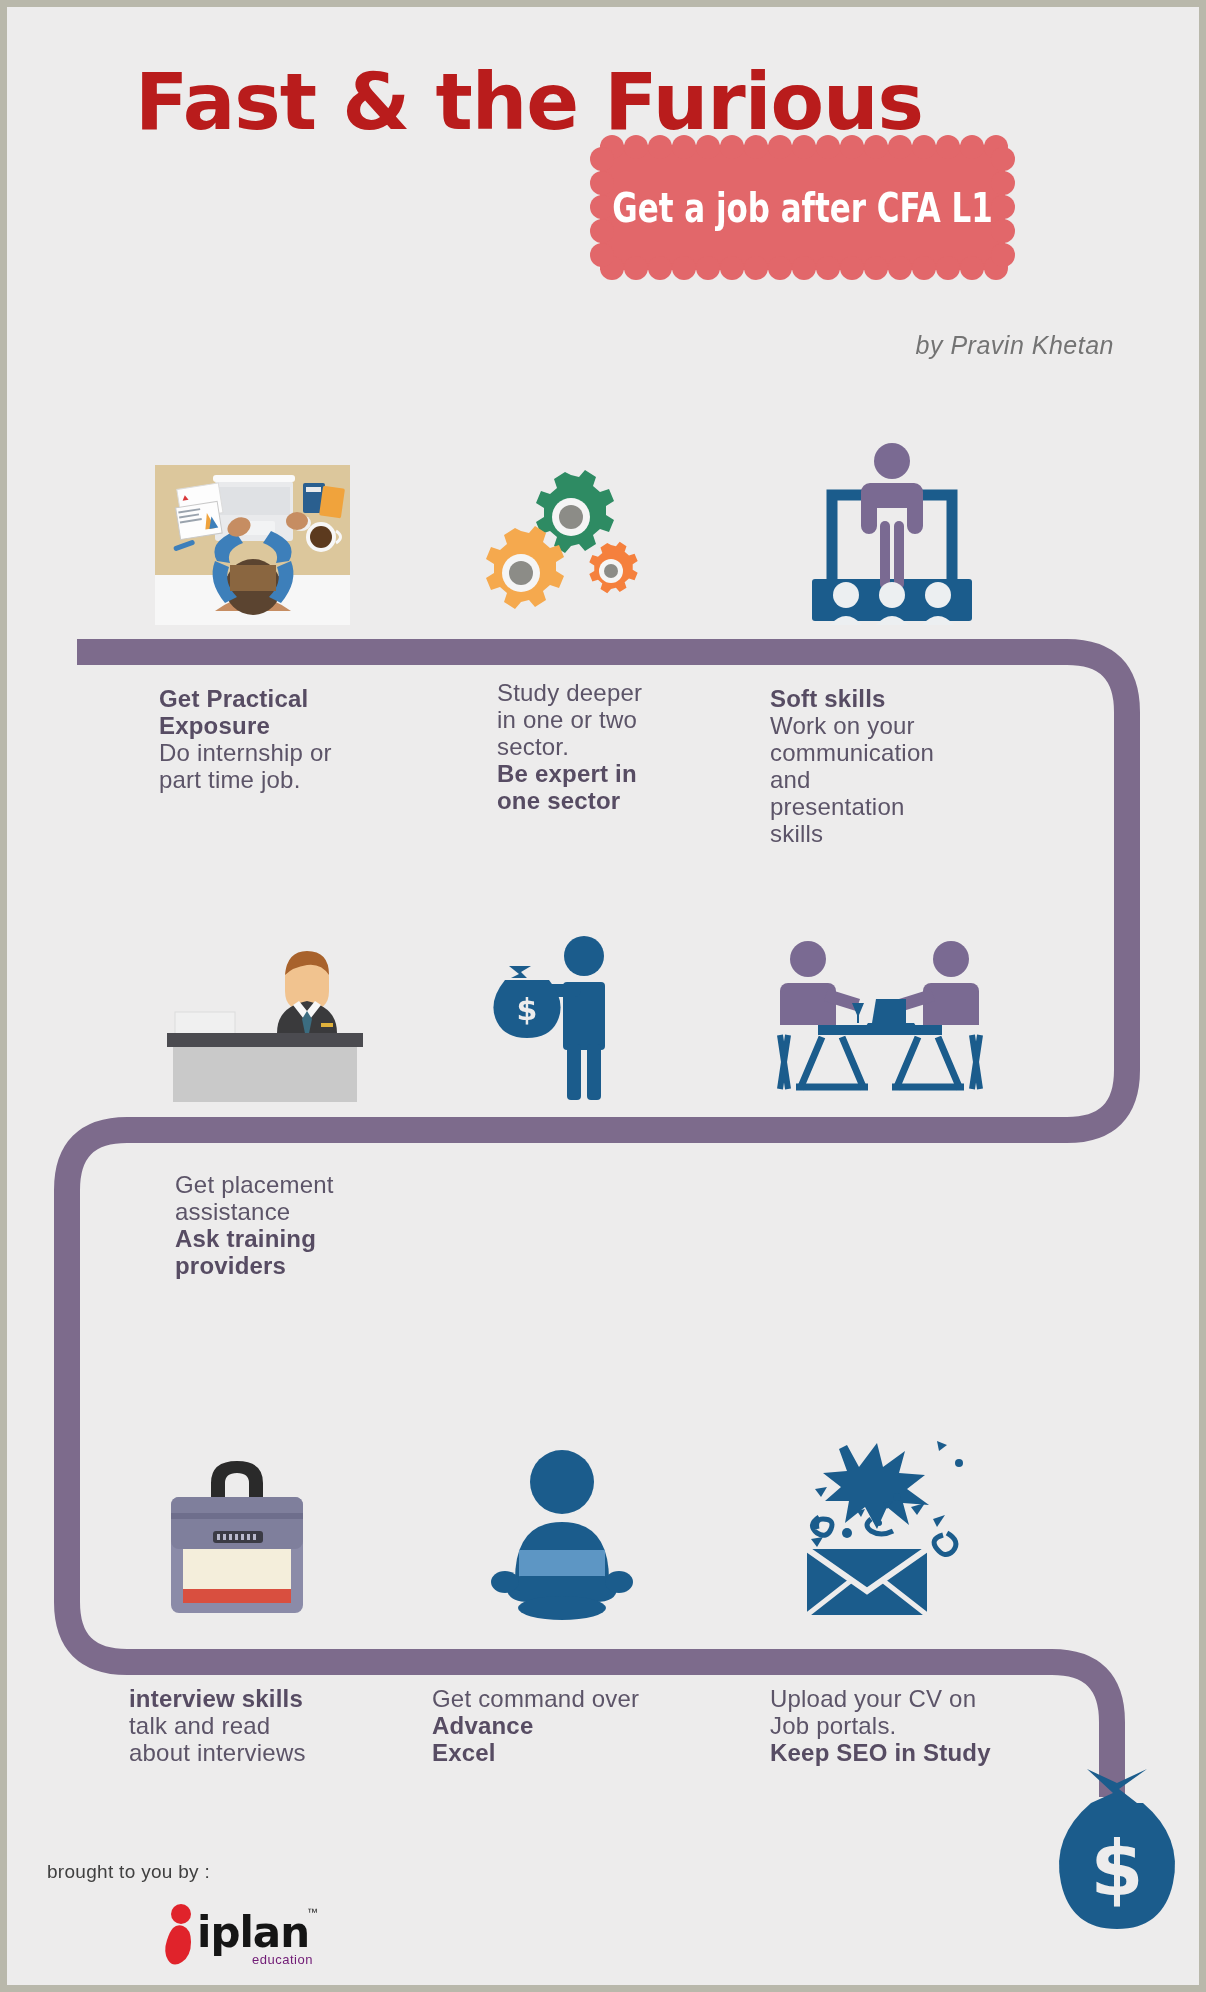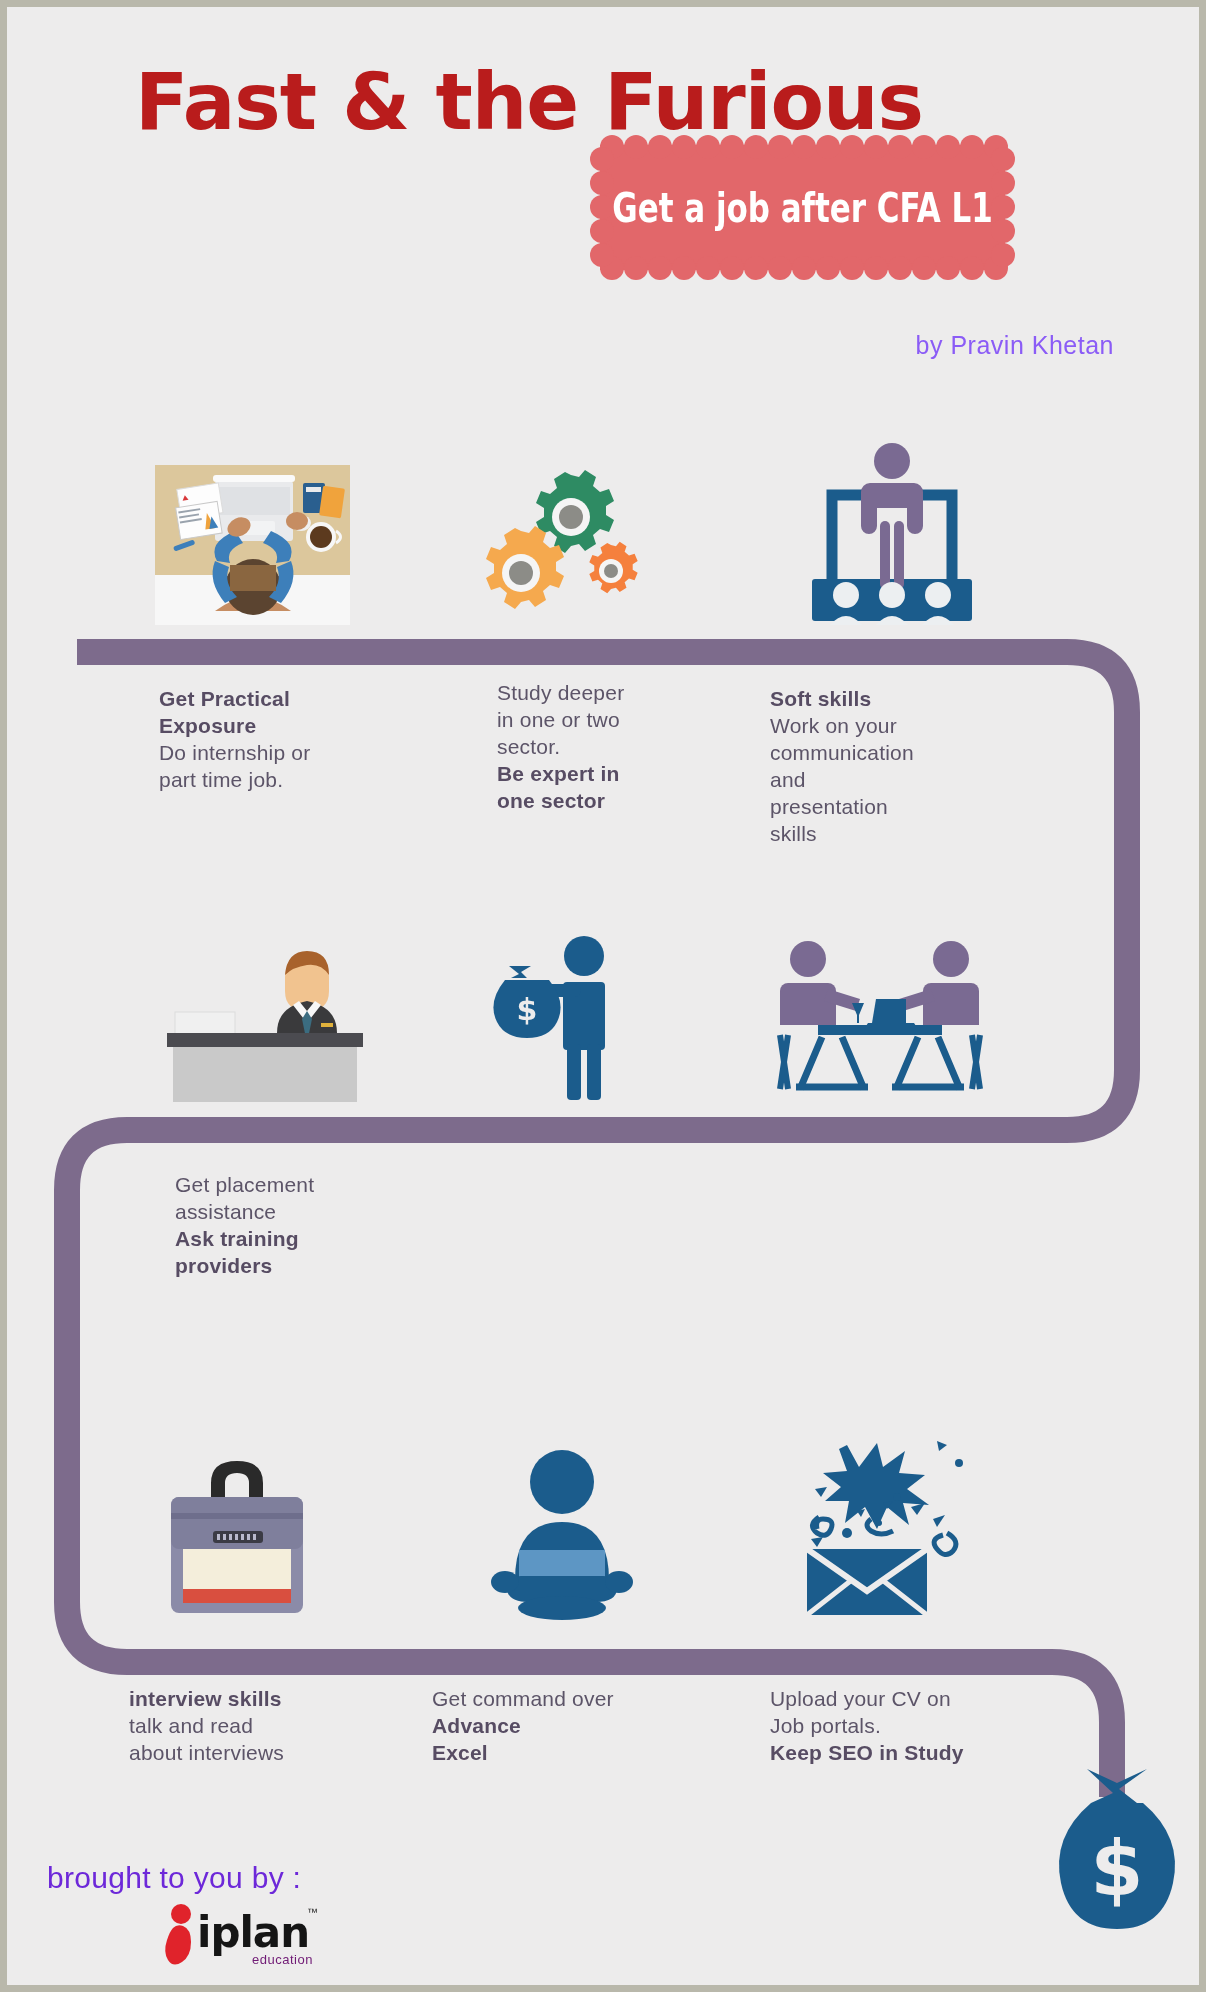--- a/index.html
+++ b/index.html
@@ -59,57 +59,58 @@
     font-size: 40px;
     letter-spacing: 0px;
     transform: scaleX(0.86);
     white-space: nowrap;
   }
   .byline {
     position: absolute;
     right: 85px;
     top: 324px;
     font-size: 25px;
-    color: #8b5cf6;
+    color: #737373;
     font-family: "Liberation Sans", sans-serif;
     letter-spacing: 0.5px;
+    font-style: italic;
   }
 
   
   .snake {
     position: absolute;
     left: 0;
     top: 0;
     width: 1206px;
     height: 1992px;
     pointer-events: none;
   }
   .icon-box {
     position: absolute;
   }
   .txt {
     position: absolute;
     font-family: "Liberation Sans", sans-serif;
-    font-size: 21px;
+    font-size: 24px;
     line-height: 27px;
     color: #5c5468;
     letter-spacing: 0.2px;
   }
   .txt b, .txt .b {
     font-weight: bold;
     color: #574c63;
   }
 
   
   .brought {
     position: absolute;
     left: 40px;
     top: 1854px;
-    font-size: 30px;
-    color: #6d28d9;
+    font-size: 19px;
+    color: #404040;
     letter-spacing: 0.3px;
   }
   .logo {
     position: absolute;
     left: 150px;
     top: 1895px;
     width: 160px;
     height: 72px;
   }
   .logo-text {

